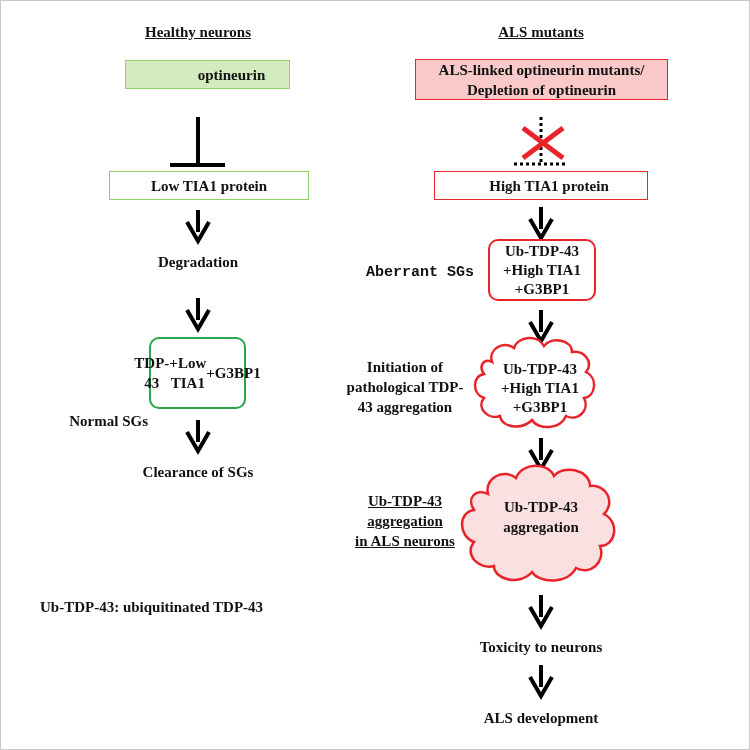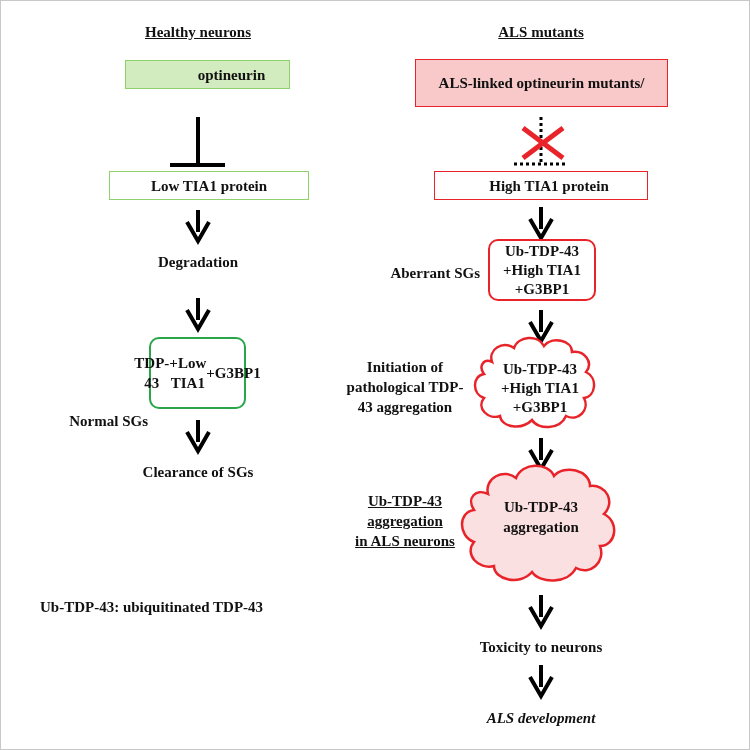--- a/index.html
+++ b/index.html
@@ -102,29 +102,30 @@
   <div>+Low TIA1</div>
   <div>+G3BP1</div>
 </div>
 
 <div class="txt" style="left:98px; top:462px; width:200px;">Clearance of SGs</div>
 
 <div class="txt" style="left:40px; top:597px; width:260px; text-align:left;">Ub-TDP-43: ubiquitinated TDP-43</div>
 
 <div class="txt u" style="left:441px; top:22px; width:200px;">ALS mutants</div>
 
-<div class="box" style="left:415px; top:59px; width:253px; height:48px; background:#f9c9c9; border:1.5px solid #e8242a; flex-direction:column;">
+<div class="box" style="left:415px; top:59px; width:253px; height:41px; background:#f9c9c9; border:1.5px solid #e8242a; flex-direction:column;">
   <div>ALS-linked optineurin mutants/</div>
+  <div>Depletion of optineurin</div>
 </div>
 
 <div class="box" style="left:434px; top:171px; width:214px; height:29px; background:#ffffff; border:1.5px solid #e8242a;padding-left:16px;">
   <span>High TIA1 protein</span>
 </div>
 
-<div class="txt" style="left:366px; top:263px; width:114px; text-align:right;">Aberrant SGs</div>
+<div class="txt" style="left:366px; top:263px; width:114px; text-align:left;font-family:Liberation Mono, monospace;">Aberrant SGs</div>
 
 <div class="box" style="left:488px; top:239px; width:108px; height:62px; background:#ffffff; border:2px solid #e8242a; border-radius:10px; flex-direction:column; line-height:19px;">
   <div>Ub-TDP-43</div>
   <div>+High TIA1</div>
   <div>+G3BP1</div>
 </div>
 
 <div class="txt" style="left:335px; top:357px; width:140px;">
   <div>Initiation of</div>
   <div>pathological TDP-</div>
@@ -143,13 +144,13 @@
   <div>in ALS neurons</div>
 </div>
 
 <div class="txt" style="left:478px; top:497px; width:126px;">
   <div>Ub-TDP-43</div>
   <div>aggregation</div>
 </div>
 
 <div class="txt" style="left:441px; top:637px; width:200px;">Toxicity to neurons</div>
 
-<div class="txt" style="left:441px; top:708px; width:200px;font-style:italic;">ALS development</div>
+<div class="txt" style="left:441px; top:708px; width:200px;">ALS development</div>
 
 </body></html>

